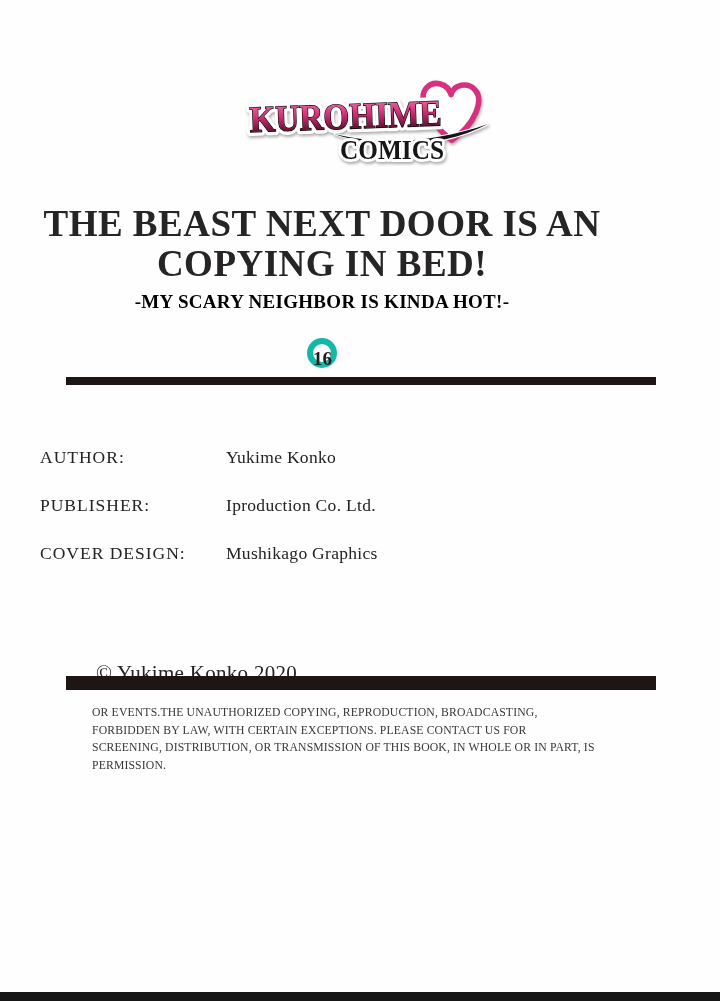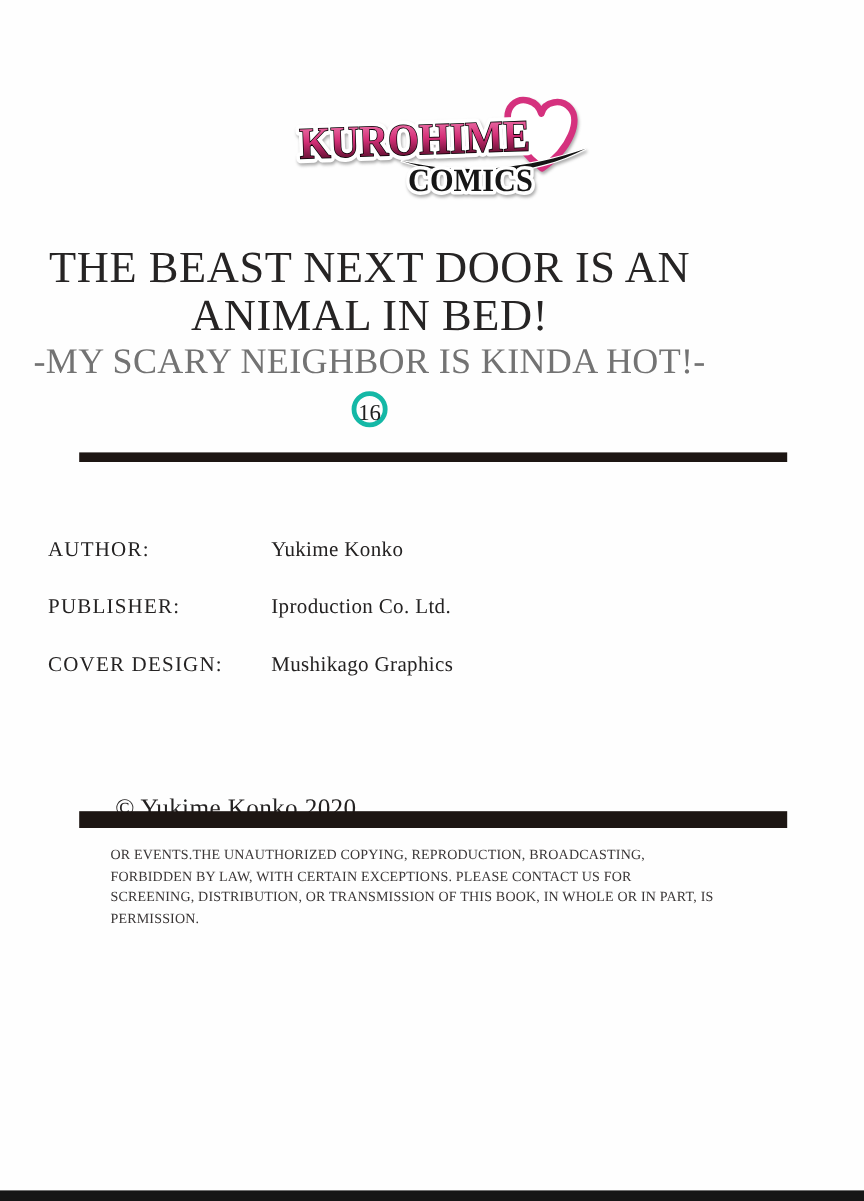--- a/index.html
+++ b/index.html
@@ -14,34 +14,35 @@
   }
   
   .logo-wrap{
     position:absolute;left:244px;top:80px;width:252px;height:94px;
   }
   .logo-wrap svg{
     filter:drop-shadow(1px 2px 1.5px rgba(70,70,70,0.45));
   }
   
   .title-block{
-    position:absolute;left:0;top:204px;width:616px;
+    position:absolute;left:14px;top:204px;width:616px;
     text-align:center;
+    font-weight:bold;
   }
   .title-line{
     font-size:37px;line-height:40px;letter-spacing:0.5px;
     color:#262424;white-space:nowrap;
   }
   .title-subtitle{
-    font-size:30px;line-height:36px;letter-spacing:0.3px;
-    color:#737373;white-space:nowrap;
+    font-size:19px;line-height:36px;letter-spacing:0.3px;
+    color:#000000;white-space:nowrap;
   }
   .volume-badge{
-    display:inline-block;margin-top:6px;
-    width:30px;height:30px;border:4px solid #14b8a6;border-radius:50%;
+    display:inline-block;margin-top:18px;
+    width:30px;height:30px;border:6px solid #14b8a6;border-radius:50%;
     font-size:19px;line-height:29px;text-align:center;color:#1e1e1e;
     box-sizing:border-box;
   }
   
   .divider{position:absolute;left:66px;width:590px;background:#1d1613;}
   .divider.top{top:377px;height:8px;}
   .divider.bottom{top:676px;height:14px;}
   
   .credits{
     position:absolute;left:40px;top:446px;width:480px;
@@ -95,21 +96,21 @@
 
       <path d="M90 54 C 140 66, 192 62, 244 44 C 198 68, 138 70, 90 54 Z" fill="#151515" stroke="#ffffff" stroke-width="2" paint-order="stroke"></path>
 
       <text x="96" y="79" font-family="'Liberation Serif',serif" font-weight="bold" font-size="27" textLength="104" lengthAdjust="spacingAndGlyphs" fill="#ffffff" stroke="#ffffff" stroke-width="6" stroke-linejoin="round">COMICS</text>
       <text x="96" y="79" font-family="'Liberation Serif',serif" font-weight="bold" font-size="27" textLength="104" lengthAdjust="spacingAndGlyphs" fill="#161616">COMICS</text>
     </svg>
   </div>
 
   <div class="title-block">
     <div class="title-line">THE BEAST NEXT DOOR IS AN</div>
-    <div class="title-line">ANIMAL IN BED!</div>
+    <div class="title-line">COPYING IN BED!</div>
     <div class="title-subtitle">-MY SCARY NEIGHBOR IS KINDA HOT!-</div>
     <div class="volume-badge">16</div>
   </div>
 
   <div class="divider top"></div>
 
   <div class="credits">
     <div class="credit-row">
       <span class="credit-label">AUTHOR:</span>
       <span class="credit-value">Yukime Konko</span>

